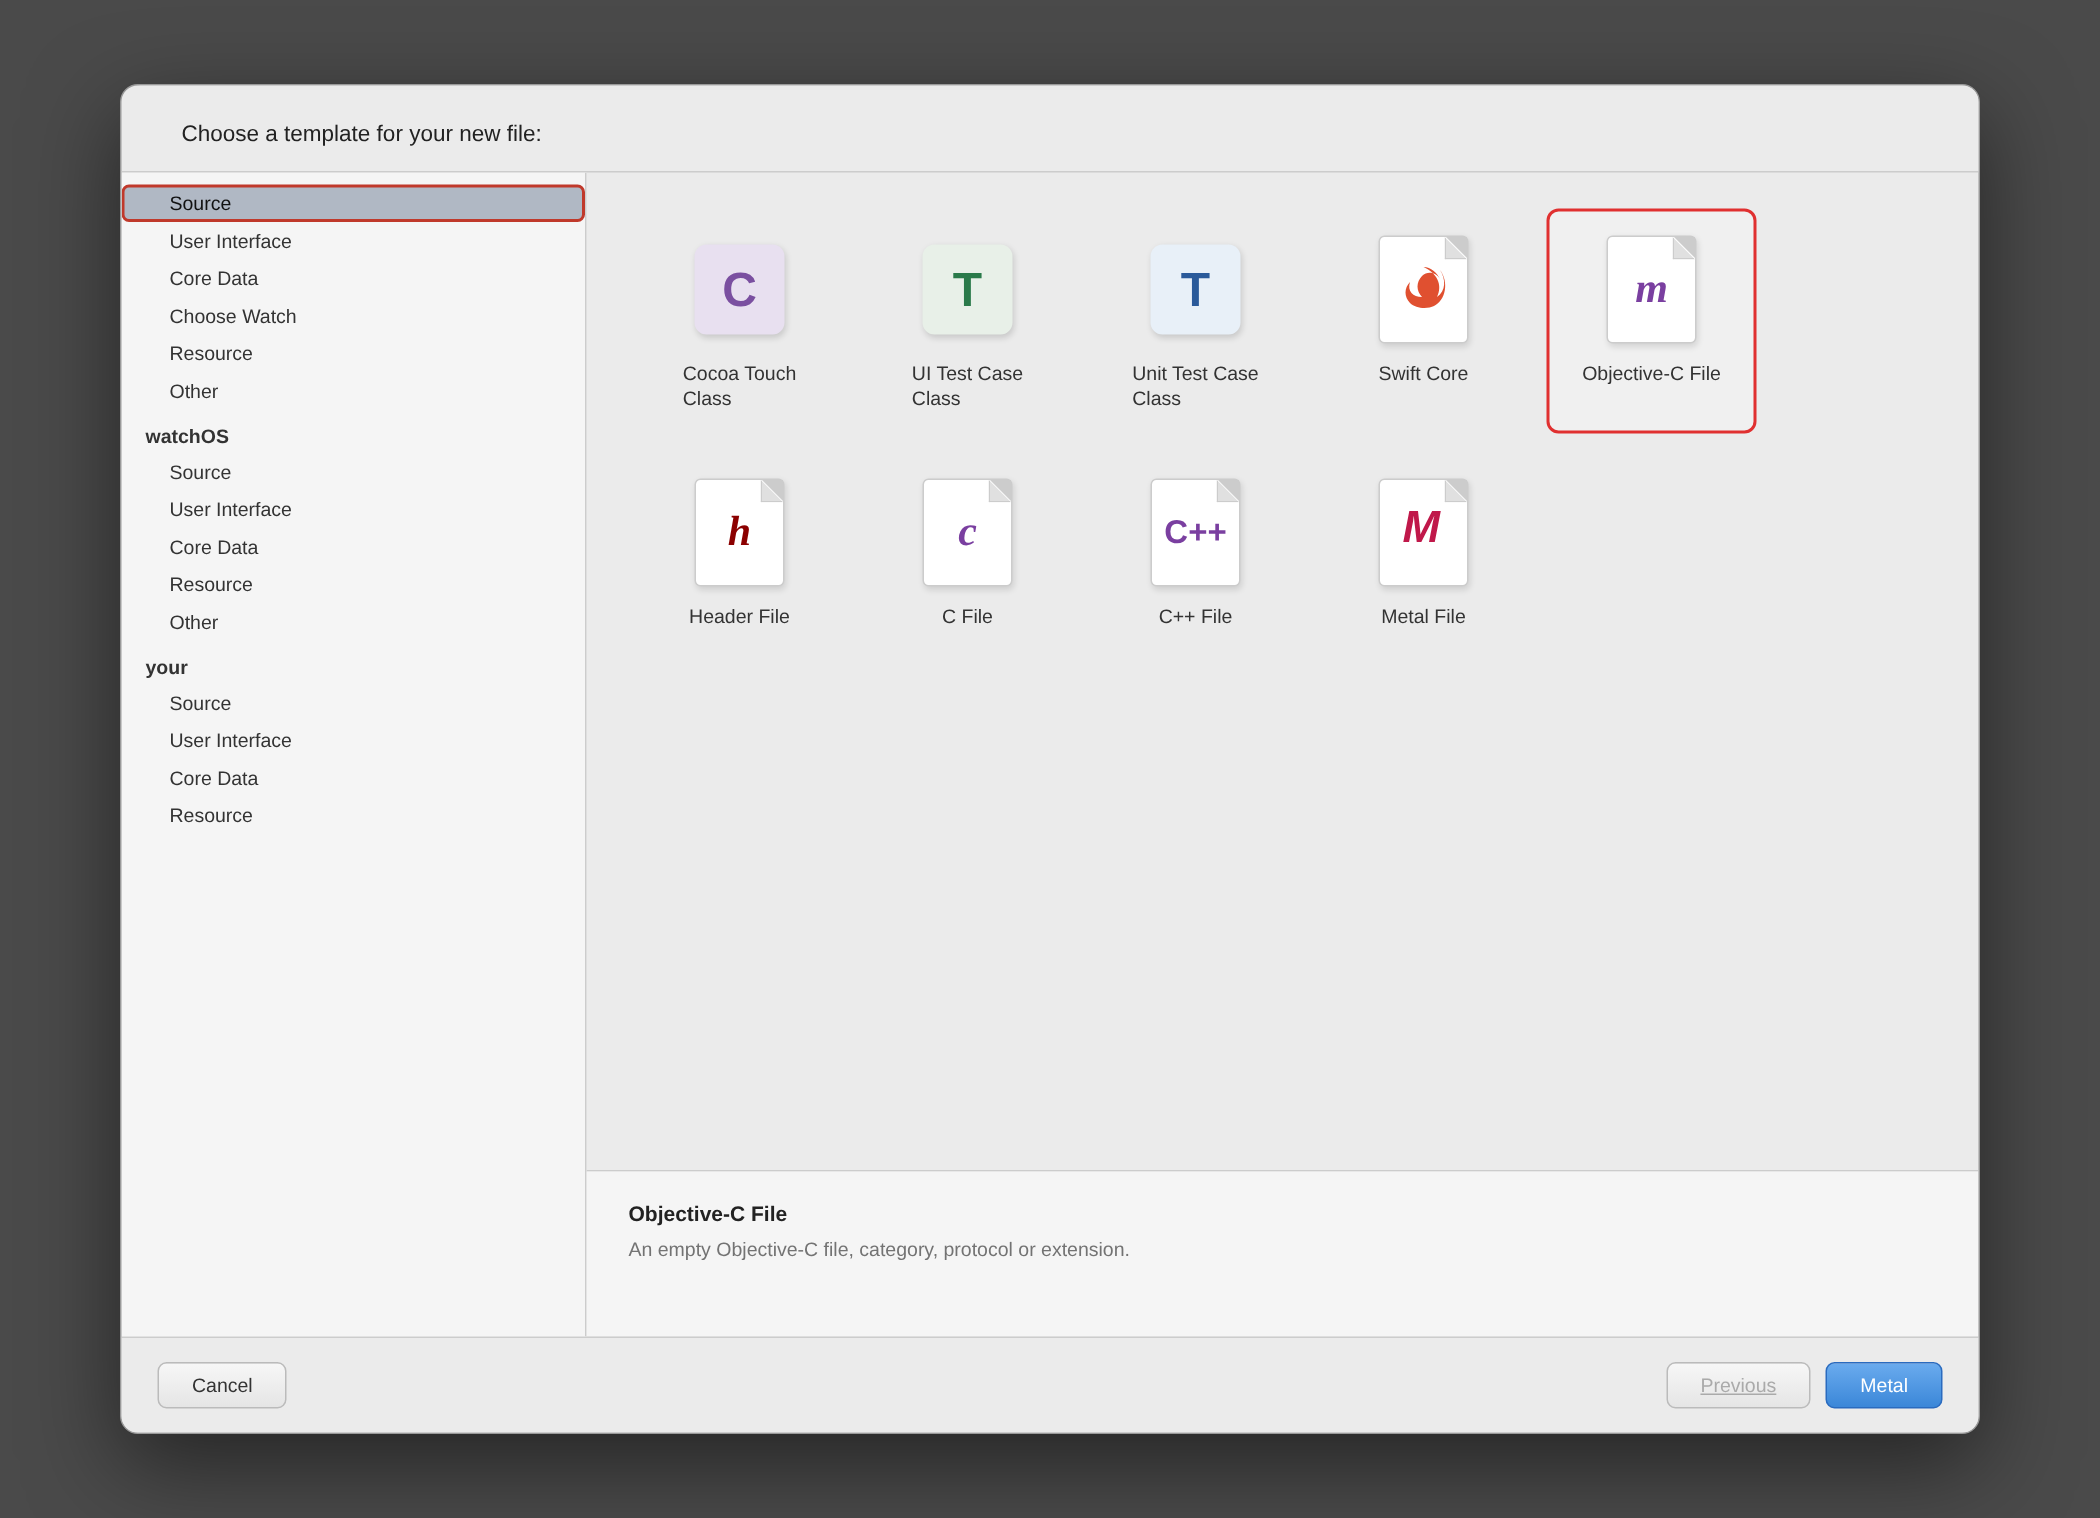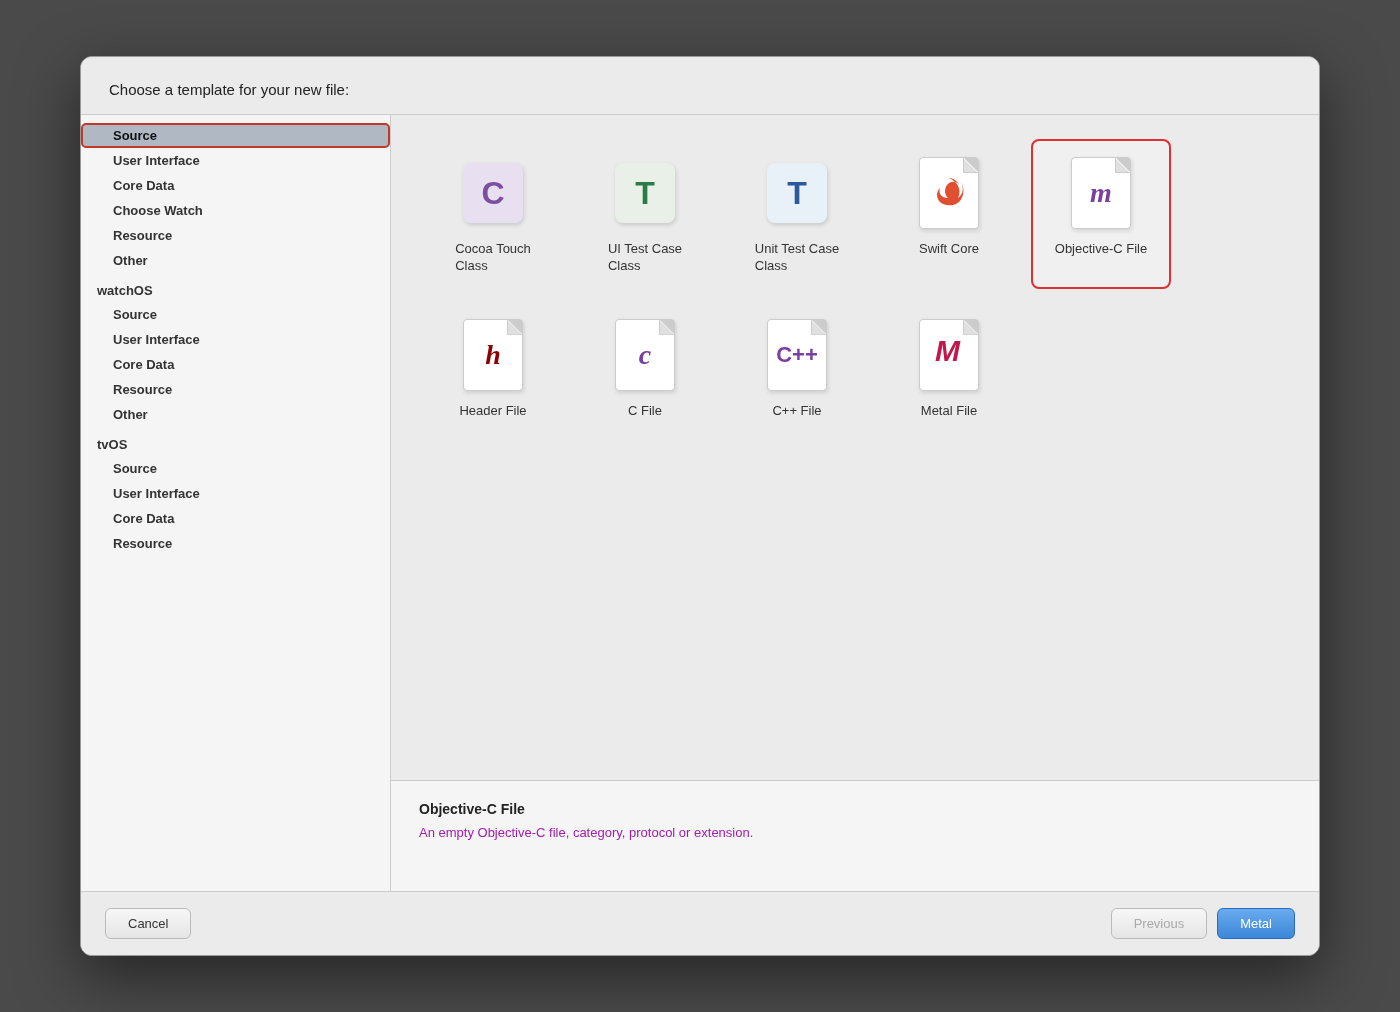--- a/index.html
+++ b/index.html
@@ -22,20 +22,21 @@
       border: 1px solid #999;
       box-shadow: 0 20px 60px rgba(0,0,0,0.5);
       overflow: hidden;
     }
     .dialog-title {
       padding: 24px 28px 16px 28px;
       font-size: 15px;
       font-weight: 500;
       color: #222;
       background: #ebebeb;
+      margin-left: 12px;
     }
     .dialog-body {
       display: flex;
       flex: 1;
       overflow: hidden;
       border-top: 1px solid #ccc;
       border-bottom: 1px solid #ccc;
     }
     
     .sidebar {
@@ -51,21 +52,20 @@
       font-weight: 600;
       color: #333;
       padding: 10px 16px 4px 16px;
     }
     .sidebar-item {
       font-size: 13px;
       color: #333;
       padding: 5px 16px 5px 32px;
       cursor: pointer;
       border-radius: 0;
-      font-weight: bold;
     }
     .sidebar-item.selected {
       background: #b0b8c4;
       color: #111;
       border: 2px solid #c0392b;
       border-radius: 5px;
       padding: 3px 14px 3px 30px;
     }
     
     .main-content {
@@ -211,21 +211,21 @@
       background: #f5f5f5;
     }
     .description-title {
       font-size: 14px;
       font-weight: 600;
       color: #222;
       margin-bottom: 6px;
     }
     .description-text {
       font-size: 13px;
-      color: #a21caf;
+      color: #737373;
       line-height: 1.5;
     }
     
     .dialog-footer {
       display: flex;
       align-items: center;
       justify-content: space-between;
       padding: 16px 24px;
       background: #ebebeb;
     }
@@ -241,20 +241,21 @@
       text-align: right;
     }
     .btn-primary {
       background: linear-gradient(to bottom, #6aabee, #3b87d8);
       color: white;
       border: 1px solid #2a6bbf;
     }
     .btn-disabled {
       color: #aaa;
       cursor: default;
+      text-decoration: underline;
     }
     .footer-right {
       display: flex;
       gap: 10px;
     }
     .cpp-letter {
       font-size: 22px;
       font-weight: 800;
       color: #7a3fa0;
     }
@@ -282,21 +283,21 @@
       <div class="sidebar-item">Resource</div>
       <div class="sidebar-item">Other</div>
 
       <div class="sidebar-group-label">watchOS</div>
       <div class="sidebar-item">Source</div>
       <div class="sidebar-item">User Interface</div>
       <div class="sidebar-item">Core Data</div>
       <div class="sidebar-item">Resource</div>
       <div class="sidebar-item">Other</div>
 
-      <div class="sidebar-group-label">tvOS</div>
+      <div class="sidebar-group-label">your</div>
       <div class="sidebar-item">Source</div>
       <div class="sidebar-item">User Interface</div>
       <div class="sidebar-item">Core Data</div>
       <div class="sidebar-item">Resource</div>
     </div>
 
     <div class="main-content">
       <div class="template-grid">
 
         <div class="template-item">

